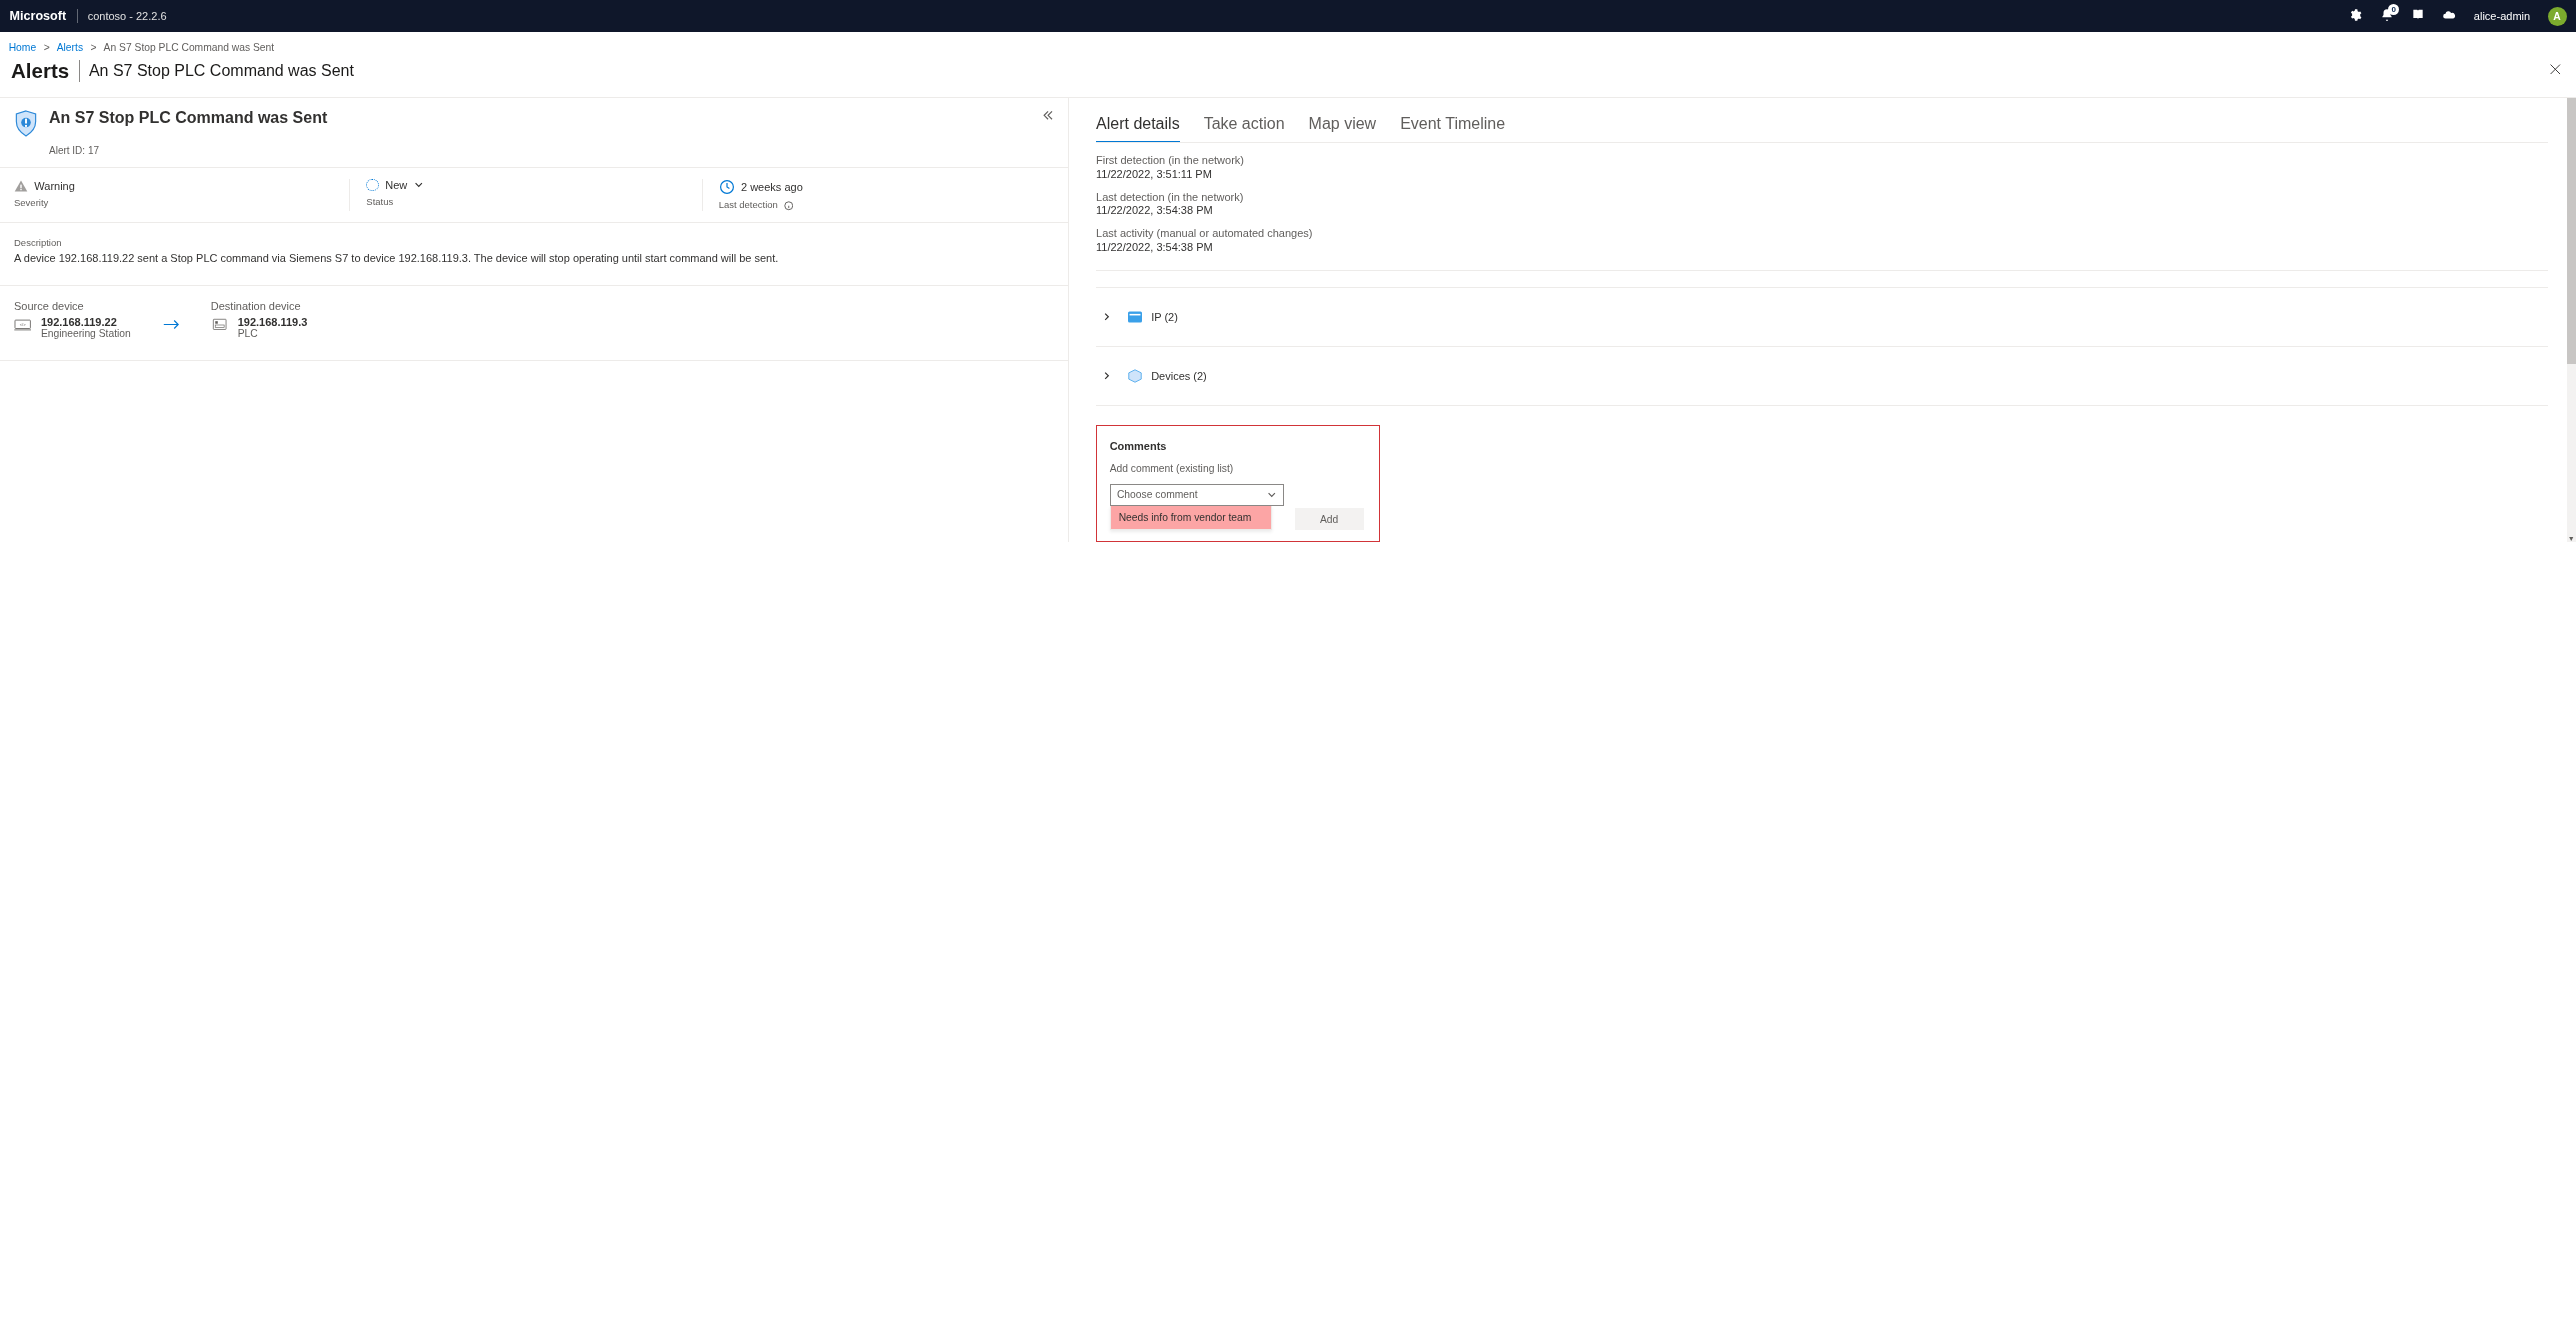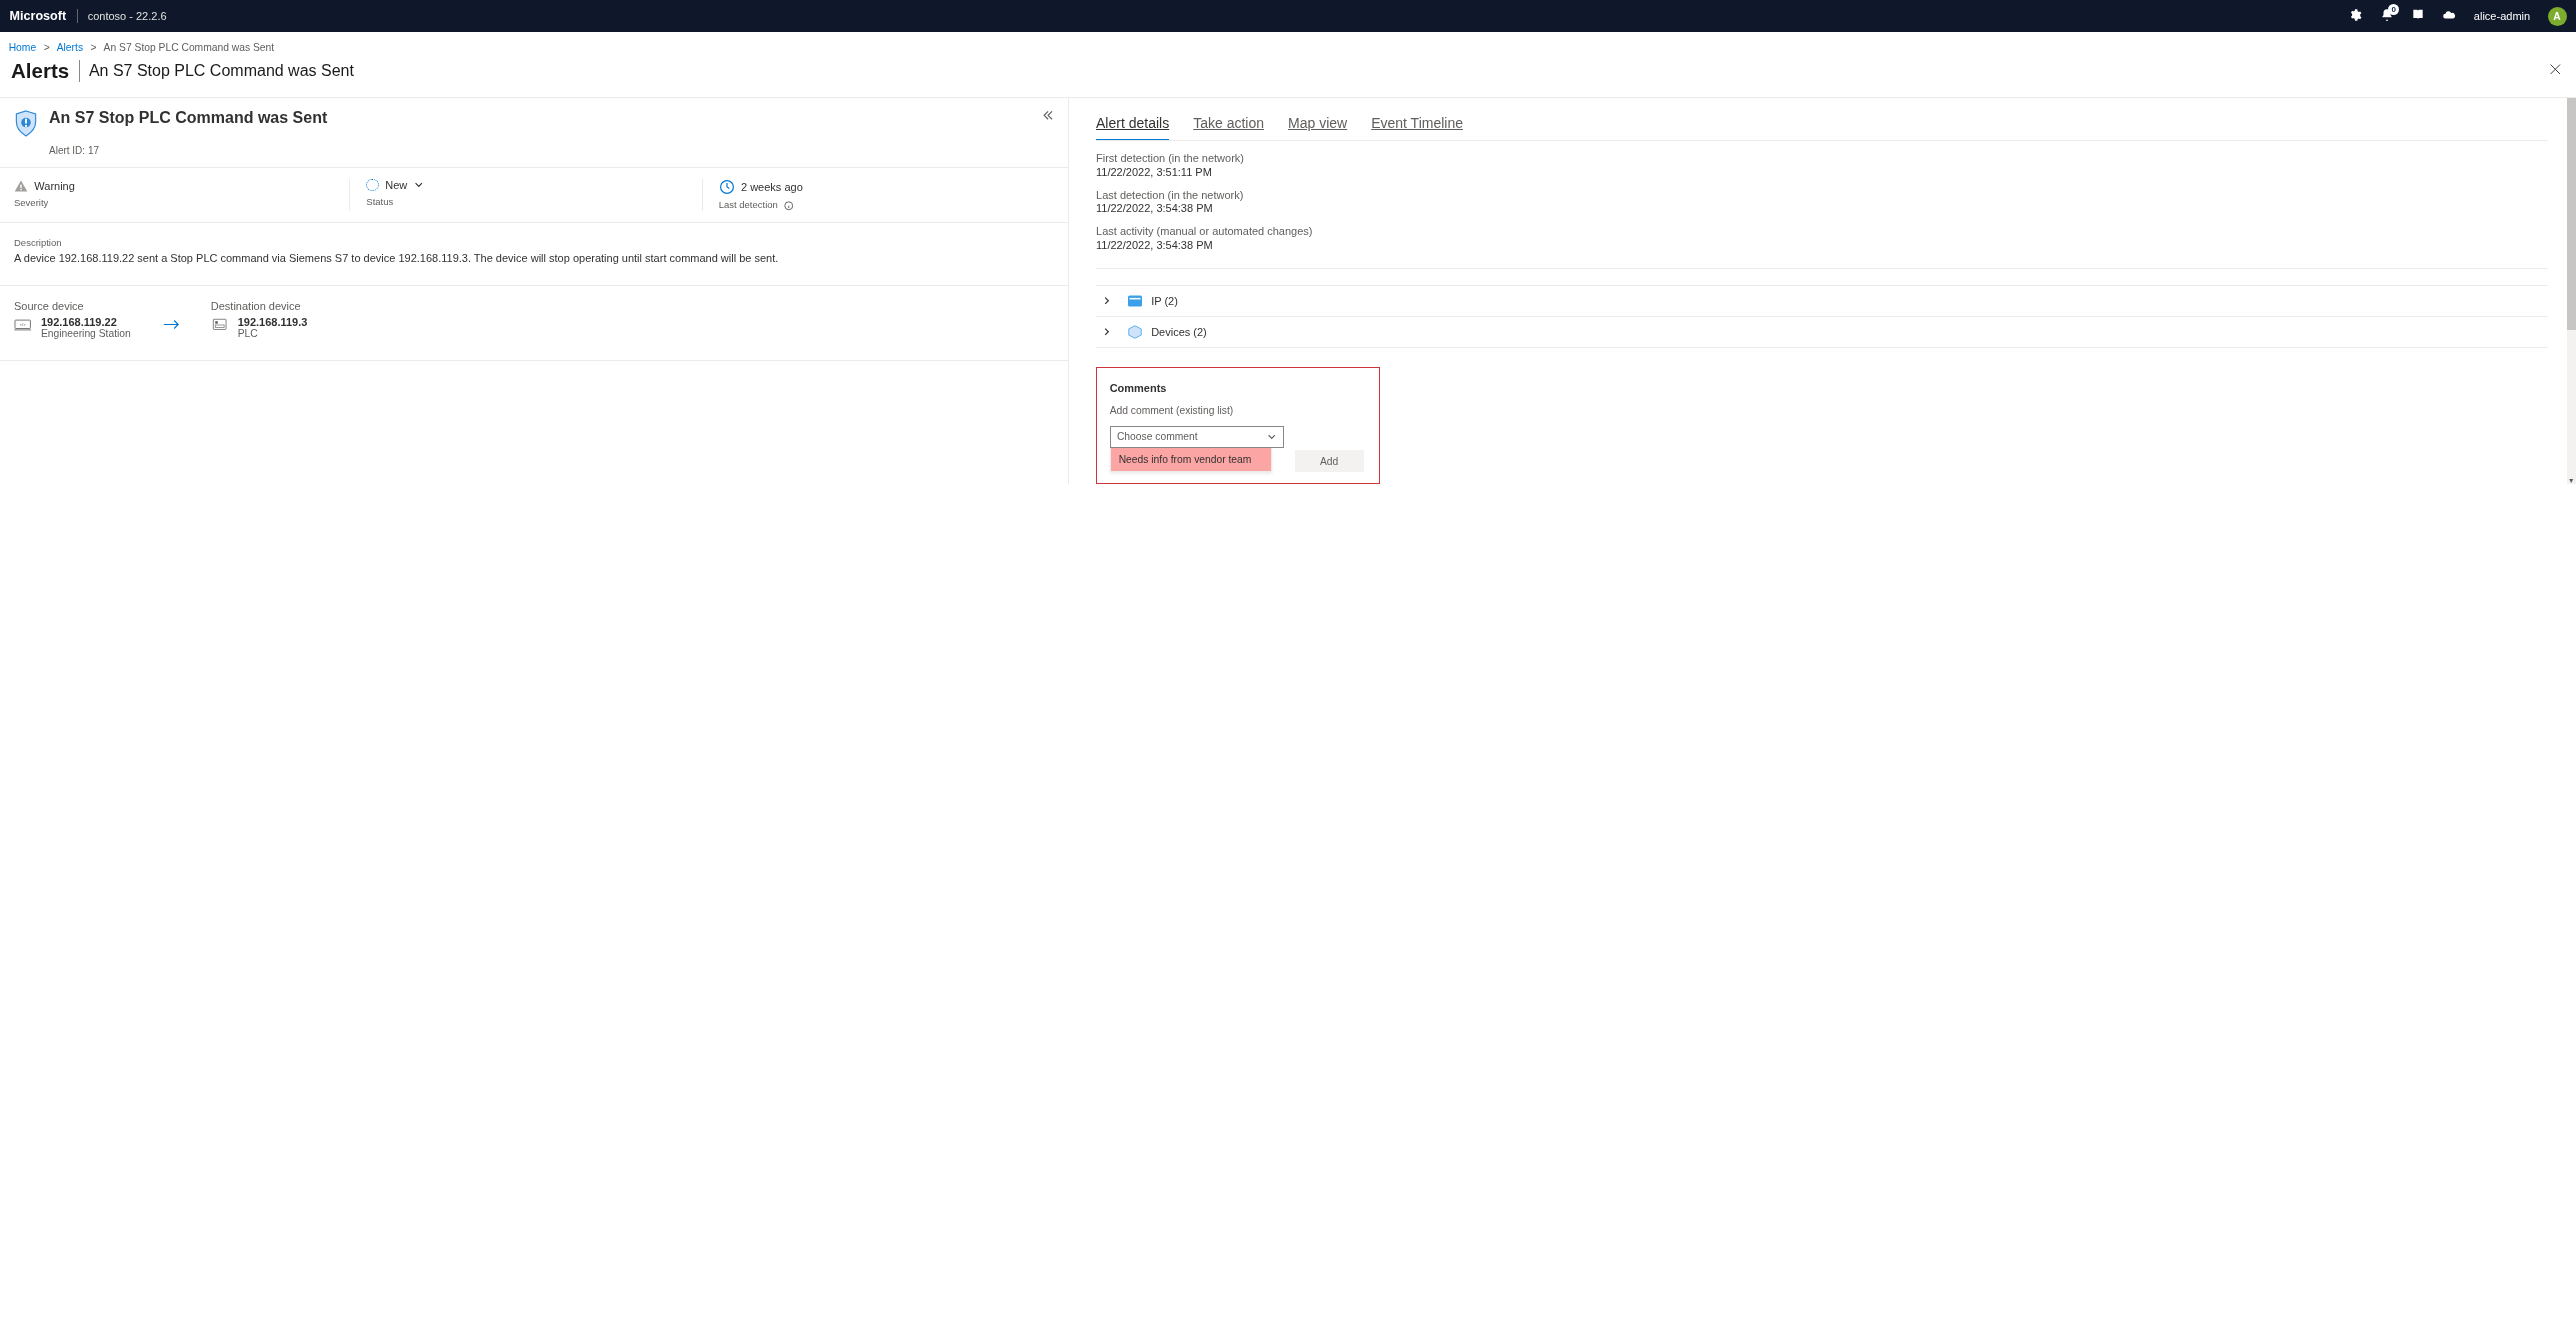--- a/index.html
+++ b/index.html
@@ -69,31 +69,31 @@
   .dev-label { font-size: 11px; color: #605e5c; margin-bottom: 4.7px; }
   .dev-row { display: flex; align-items: flex-start; gap: 9.5px; }
   .dev-ic { width: 17.4px; height: 14px; margin-top: 1.6px; }
   .dev-ip { font-size: 11px; font-weight: 600; }
   .dev-type { font-size: 10.3px; color: #605e5c; }
   .dev-arrow { margin: 19px 32px 0 32px; color: #0078d4; }
   .dev-arrow svg { width: 16px; height: 11px; stroke:#0078d4; fill:none; stroke-width:1.5; }
 
   
   .tabs { display: flex; gap: 24px; border-bottom: 0.8px solid #edebe9; margin-top: 14px; }
-  .tab { padding: 3.2px 0 8px 0; font-size: 14px; color: #605e5c; cursor: pointer; border-bottom: 1.6px solid transparent; text-decoration: underline; }
+  .tab { padding: 3.2px 0 8px 0; font-size: 16px; color: #605e5c; cursor: pointer; border-bottom: 1.6px solid transparent; }
   .tab.active { color: #323130; border-bottom-color: #0078d4; font-weight: 400; }
 
   .kv { margin-top: 11px; }
   .kv-label { font-size: 11px; color: #605e5c; }
   .kv-val { font-size: 11px; color: #323130; margin-top: 1.6px; }
 
   .divider-r { border: none; border-top: 0.8px solid #edebe9; margin: 17.4px 0 16px 0; }
 
   .entities h3 { font-size: 11px; font-weight: 600; margin-bottom: 11px; }
-  .ent-row { display: flex; align-items: center; gap: 9.5px; padding: 8px 0; border-bottom: 0.8px solid #edebe9; }
+  .ent-row { display: flex; align-items: center; gap: 9.5px; padding: 22px 0; border-bottom: 0.8px solid #edebe9; }
   .ent-row:first-of-type { border-top: 0.8px solid #edebe9; }
   .ent-chev { width: 9.5px; height: 9.5px; stroke:#323130; fill:none; stroke-width:1.5; margin: 0 6.3px; cursor:pointer; }
   .ent-ic { width: 14px; height: 14px; }
 
   
   .comments-wrap { border: 0.8px solid #d13438; padding: 14px 12.6px 11px 12.6px; margin-top: 19px; width: 284px; }
   .comments-wrap h3 { font-size: 11px; font-weight: 600; margin-bottom: 11px; }
   .comments-sub { font-size: 10.3px; color: #605e5c; margin-bottom: 9.5px; }
   .comments-row { display: flex; gap: 11px; align-items: flex-end; }
   .combo { border: 0.8px solid #8a8886; height: 22px; width: 174px; display: flex; align-items: center; justify-content: space-between; padding: 0 6.3px; font-size: 10.3px; color: #605e5c; cursor:pointer; }

